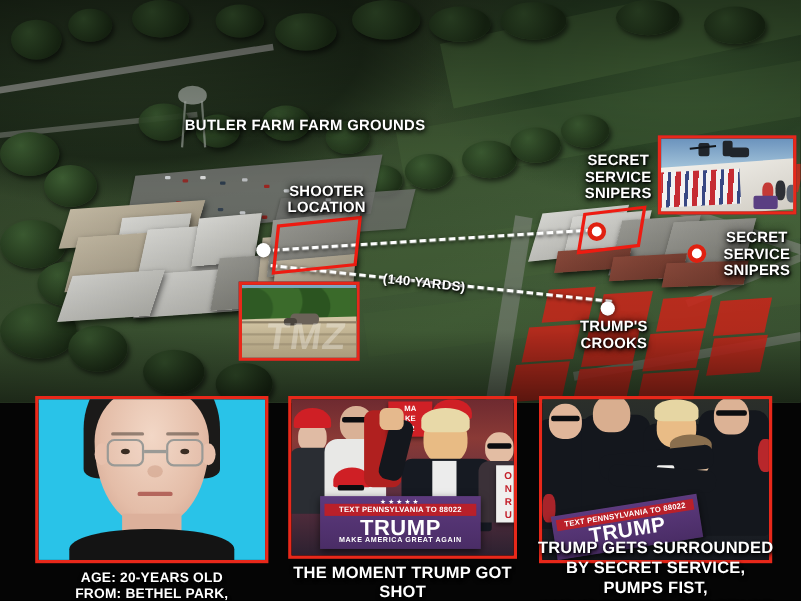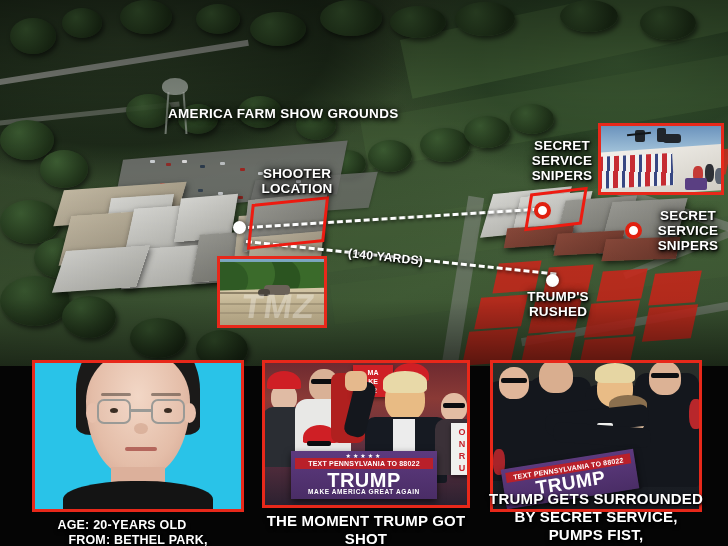--- a/index.html
+++ b/index.html
@@ -282,21 +282,21 @@
 
     <div class="mlabel" style="left:232px;top:166px;width:130px;">SHOOTER
 LOCATION</div>
     <div class="mlabel" style="left:520px;top:138px;width:84px;">SECRET
 SERVICE
 SNIPERS</div>
     <div class="mlabel" style="left:648px;top:208px;width:80px;">SECRET
 SERVICE
 SNIPERS</div>
     <div class="mlabel" style="left:512px;top:289px;width:92px;">TRUMP'S
-RUSHED</div>
+CROOKS</div>
 
     <div class="inset" style="left:598px;top:123px;width:126px;height:72px;">
       <div class="sniper-sky"></div>
       <div class="sniper-roof"></div>
       <div class="flagstrip"></div>
       <div class="sn-fig" style="left:34px;top:4px;width:10px;height:12px;"></div>
       <div class="sn-rifle" style="left:26px;top:7px;width:24px;transform:rotate(-6deg);"></div>
       <div class="sn-fig" style="left:56px;top:2px;width:9px;height:14px;"></div>
       <div class="sn-fig" style="left:62px;top:8px;width:18px;height:9px;border-radius:3px;"></div>
       <div class="crowd-dot" style="left:92px;top:40px;width:10px;height:16px;background:#c43a36;"></div>
@@ -312,41 +312,41 @@
       <div class="tmz-ridge" style="top:50%;"></div>
       <div class="tmz-ridge" style="top:66%;opacity:.5;"></div>
       <div class="tmz-ridge" style="top:80%;opacity:.4;"></div>
       <div class="tmz-body" style="left:44px;top:26px;width:26px;height:10px;"></div>
       <div class="tmz-body" style="left:38px;top:30px;width:12px;height:7px;background:#4a443c;"></div>
       <div class="tmz-wm" style="left:22px;top:28px;">TMZ</div>
     </div>
 
   </div>
 
-  <div class="sublabel" style="left:168px;top:106px;">AMERICA FARM SHOW GROUNDS</div>
+  <div class="sublabel" style="left:168px;top:106px;">BUTLER FARM FARM GROUNDS</div>
 
   <div class="panel" style="left:32px;top:360px;width:212px;height:152px;">
     <div class="idbg"></div>
     <div class="id-hair" style="top:-36px;width:124px;height:108px;"></div>
     <div class="id-face" style="top:-12px;width:104px;height:126px;"></div>
     <div class="id-ear" style="left:51px;top:40px;"></div>
     <div class="id-ear" style="left:148px;top:40px;"></div>
     <div class="id-brow" style="left:66px;top:30px;width:30px;"></div>
     <div class="id-brow" style="left:116px;top:30px;width:30px;"></div>
     <div class="id-glass" style="left:62px;top:36px;"></div>
     <div class="id-glass" style="left:116px;top:36px;"></div>
     <div class="id-bridge" style="left:96px;top:46px;width:20px;"></div>
     <div class="id-eye" style="left:75px;top:45px;"></div>
     <div class="id-eye" style="left:129px;top:45px;"></div>
     <div class="id-nose" style="left:99px;top:60px;"></div>
     <div class="id-mouth" style="left:90px;top:84px;width:32px;"></div>
     <div class="id-neck" style="top:104px;width:54px;height:24px;"></div>
     <div class="id-shirt" style="top:118px;width:150px;height:40px;"></div>
   </div>
-  <div class="caption" style="left:8px;top:518px;width:228px;">AGE: 20-YEARS OLD</div>
+  <div class="caption" style="left:24px;top:518px;width:228px;">AGE: 20-YEARS OLD</div>
   <div class="caption" style="left:24px;top:533px;width:228px;">FROM: BETHEL PARK, PENNSYLVANIA</div>
 
   <div class="panel" style="left:262px;top:360px;width:208px;height:148px;">
     <div class="rally-bg"></div>
 
     <div class="head" style="left:6px;top:20px;width:26px;height:28px;background:#e0bba4;"></div>
     <div class="cap-red" style="left:2px;top:8px;width:34px;height:18px;"></div>
     <div class="body-dark" style="left:-2px;top:44px;width:44px;height:60px;background:#2a2d33;"></div>
     <div class="head" style="left:44px;top:6px;width:30px;height:32px;background:#d9b196;"></div>
     <div class="glasses" style="left:46px;top:16px;width:26px;"></div>

